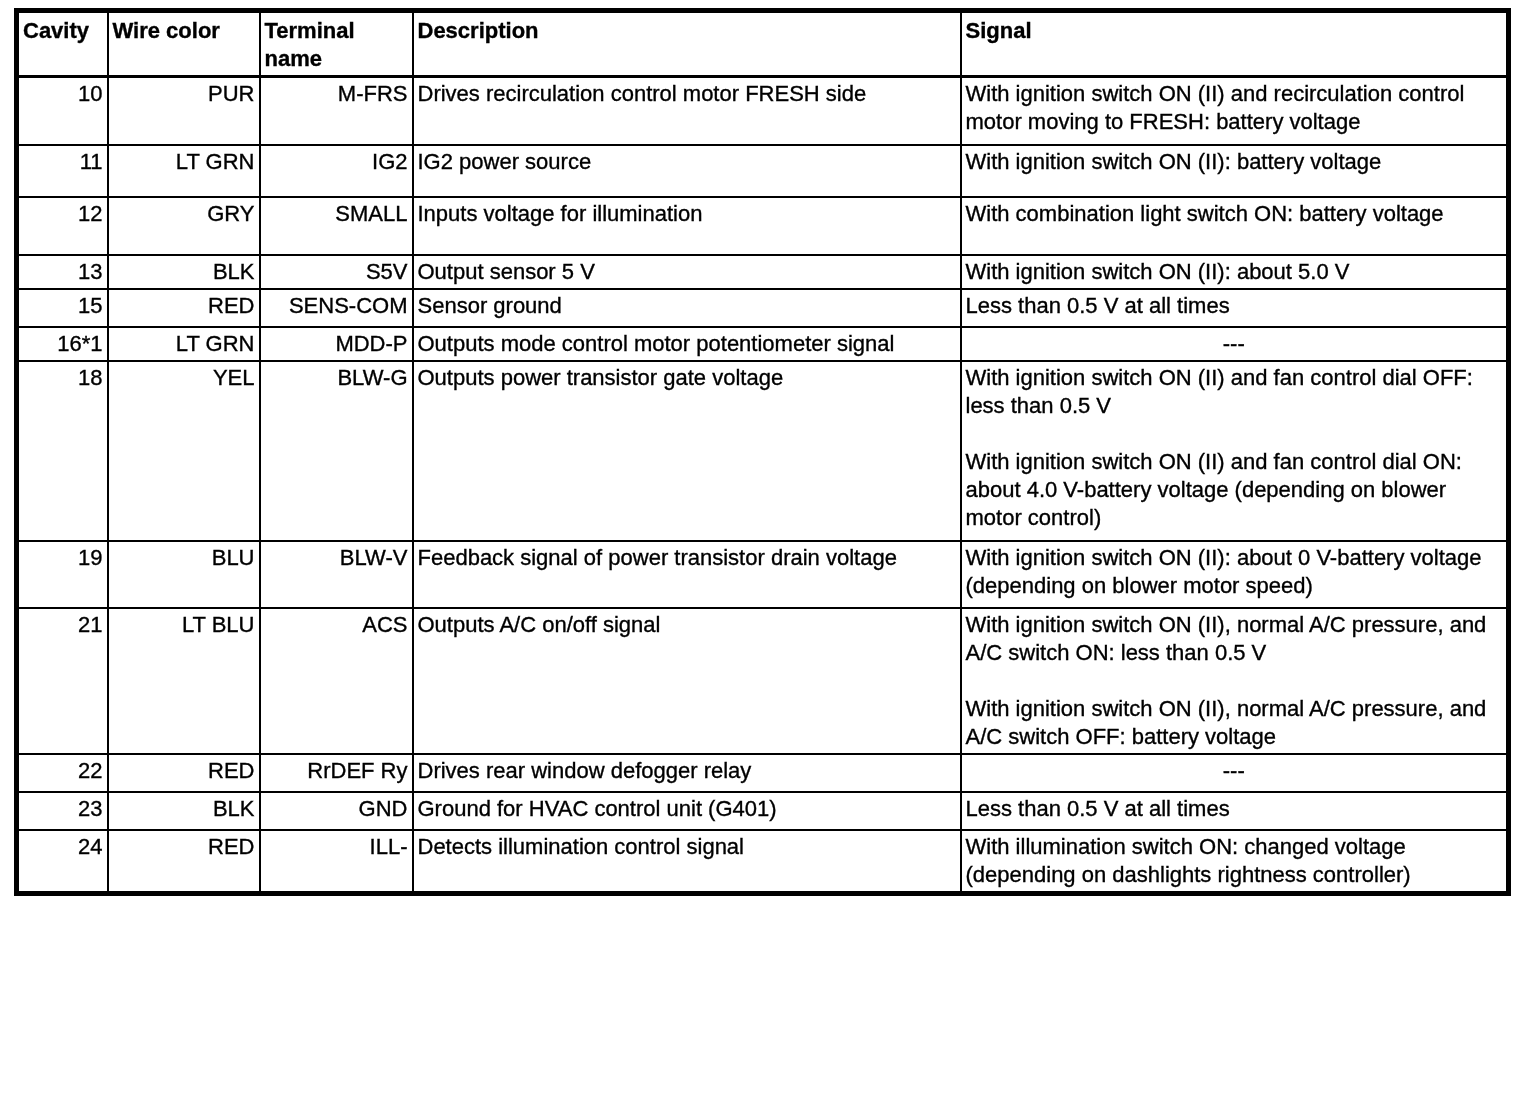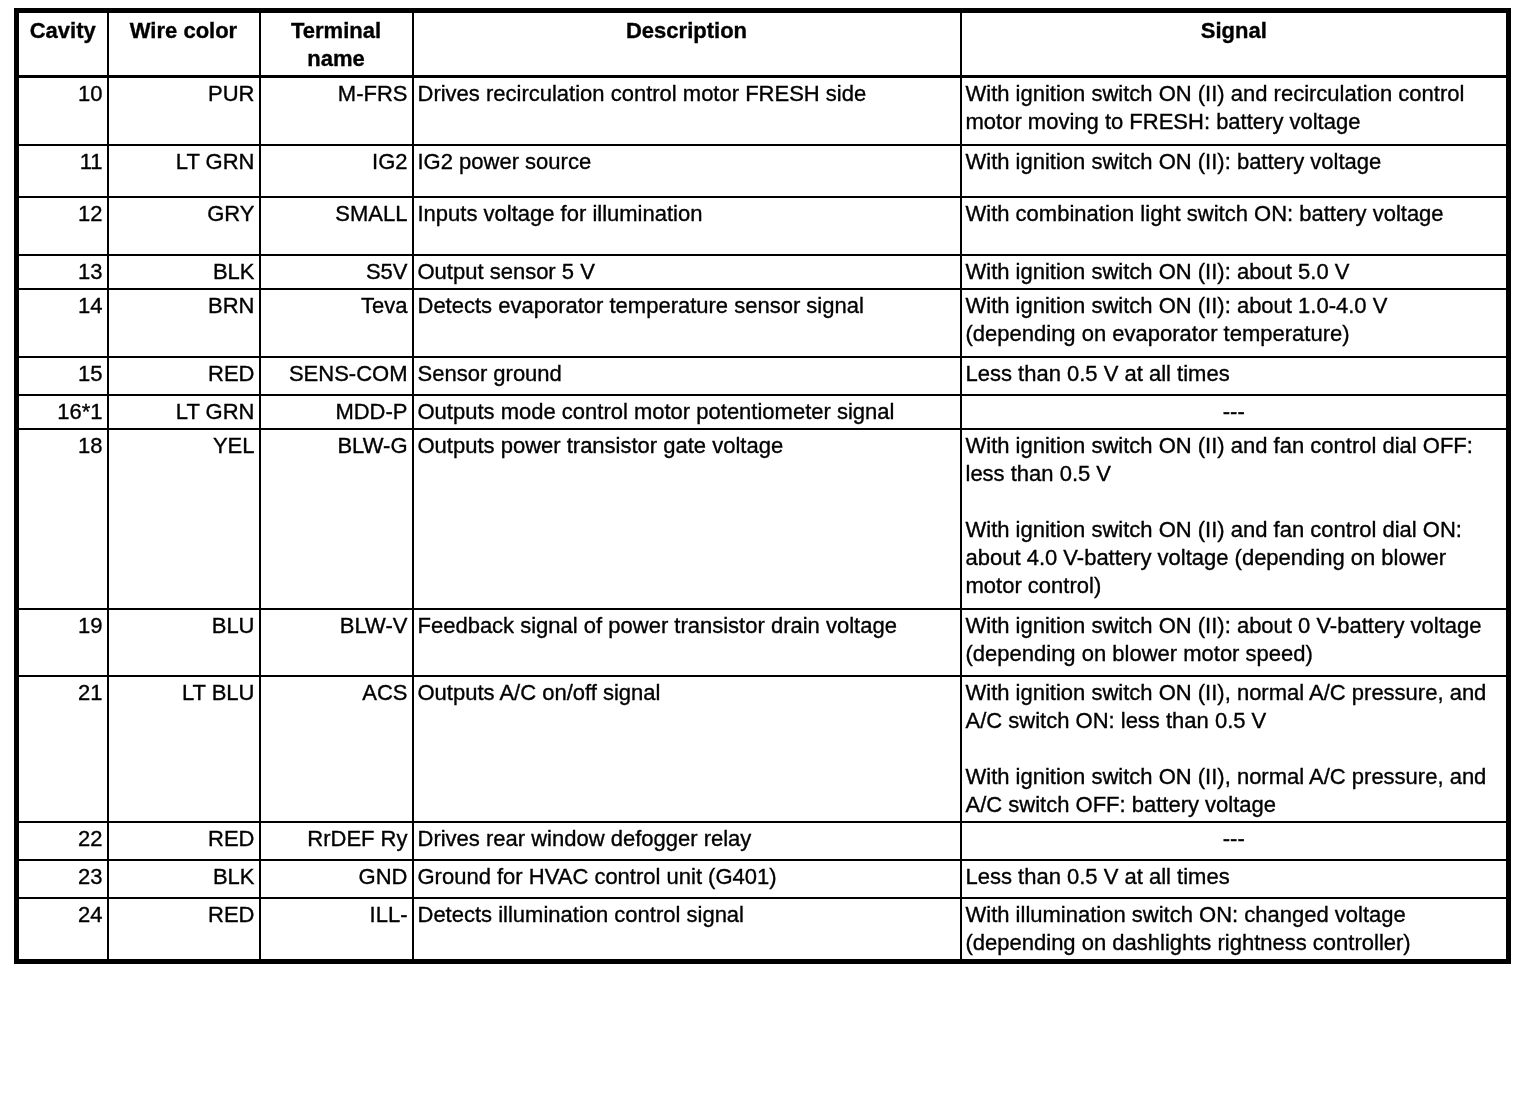--- a/index.html
+++ b/index.html
@@ -29,21 +29,21 @@
   }
   table.pinout th,
   table.pinout td {
     border: 2px solid #000000;
     vertical-align: top;
     padding: 2px 4px 2px 4px;
     overflow: hidden;
   }
   table.pinout thead th {
     font-weight: bold;
-    text-align: center;
+    text-align: left;
     border-bottom: 3px solid #000000;
     padding-top: 4px;
   }
   td.c { text-align: right; }
   td.l { text-align: left; margin-left: 48px; }
   td.sig { white-space: pre-line; }
   td.dash { text-align: center; }
 </style>
 </head>
 <body>
@@ -87,27 +87,20 @@
         <td class="c">SMALL</td>
         <td class="l">Inputs voltage for illumination</td>
         <td class="l sig">With combination light switch ON: battery voltage</td>
       </tr>
       <tr style="height:34px">
         <td class="c">13</td>
         <td class="c">BLK</td>
         <td class="c">S5V</td>
         <td class="l">Output sensor 5 V</td>
         <td class="l sig">With ignition switch ON (II): about 5.0 V</td>
-      </tr>
-      <tr style="height:68px">
-        <td class="c">14</td>
-        <td class="c">BRN</td>
-        <td class="c">Teva</td>
-        <td class="l">Detects evaporator temperature sensor signal</td>
-        <td class="l sig">With ignition switch ON (II): about 1.0-4.0 V (depending on evaporator temperature)</td>
       </tr>
       <tr style="height:38px">
         <td class="c">15</td>
         <td class="c">RED</td>
         <td class="c">SENS-COM</td>
         <td class="l">Sensor ground</td>
         <td class="l sig">Less than 0.5 V at all times</td>
       </tr>
       <tr style="height:32px">
         <td class="c">16*1</td>

